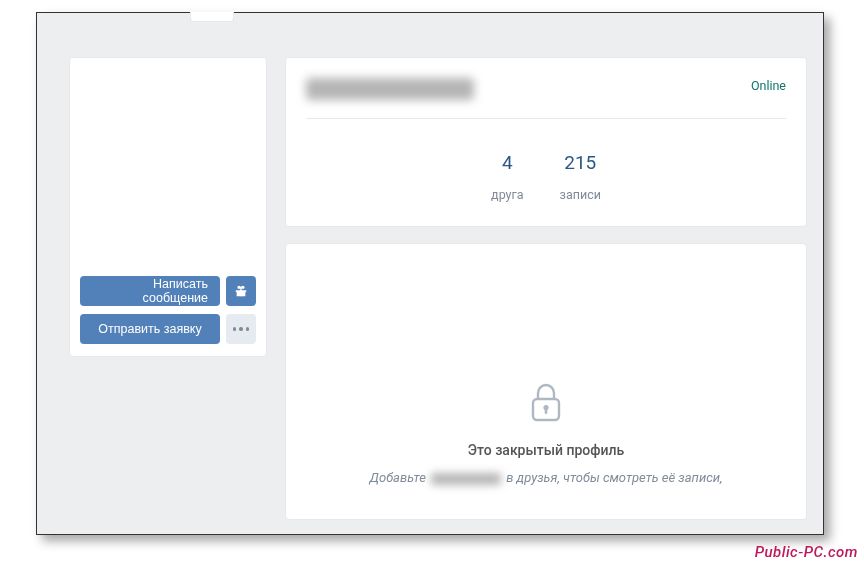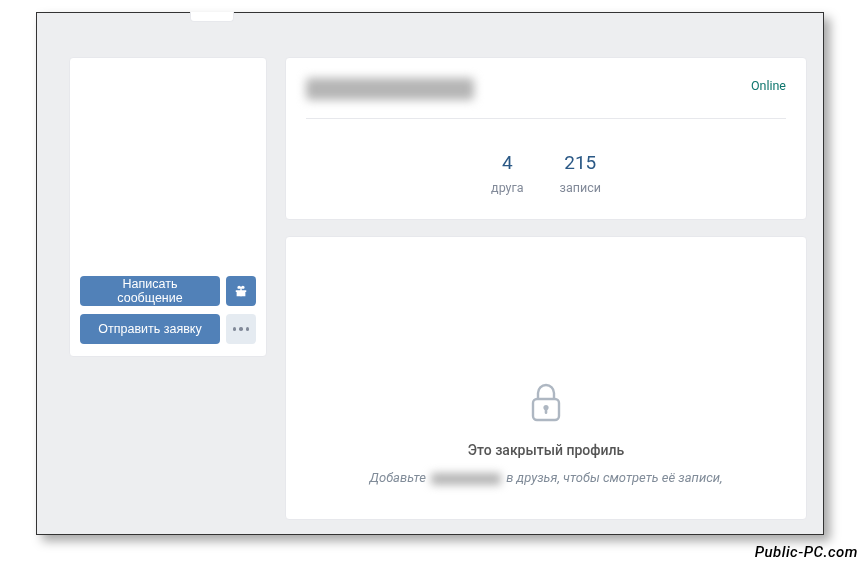--- a/index.html
+++ b/index.html
@@ -61,20 +61,21 @@
     border-radius: 4px;
     background: #5181b8;
     color: #fff;
     font-size: 12.5px;
     font-weight: 400;
     cursor: pointer;
     display: flex;
     align-items: center;
     justify-content: center;
     padding: 0 12px;
+    text-align: right;
   }
   .btn.primary { flex: 1; }
   .btn.icon-btn {
     width: 30px;
     flex: 0 0 30px;
     padding: 0;
   }
   .btn.light {
     background: #e5ebf1;
     color: #55677d;
@@ -128,21 +129,21 @@
   .info-label { color: #818c99; width: 170px; }
   .info-value { color: #2a5885; }
   .counters {
     display: flex;
     justify-content: center;
     gap: 36px;
     padding: 18px 0 4px 0;
   }
   .counter { text-align: center; }
   .counter-num { color: #2a5885; font-size: 19px; font-weight: 400; }
-  .counter-label { color: #828a99; font-size: 12.5px; margin-top: 6px; }
+  .counter-label { color: #828a99; font-size: 12.5px; margin-top: 13px; }
 
   .private-card {
     flex: 1;
     display: flex;
     flex-direction: column;
     align-items: center;
     justify-content: flex-end;
     padding: 30px 20px;
   }
   .lock-svg { width: 36px; height: 44px; }
@@ -169,21 +170,21 @@
     filter: blur(4px);
     border-radius: 3px;
     vertical-align: middle;
     margin: 0 2px;
   }
   .watermark {
     position: absolute;
     right: 6px;
     bottom: 2px;
     font-size: 15px;
-    color: #000000;
+    color: #be185d;
     font-weight: 500;
     font-style: italic;
     letter-spacing: 0.5px;
     text-align: center;
   }
   .top-notch {
     position: absolute;
     left: 153px;
     top: -1px;
     width: 44px;

